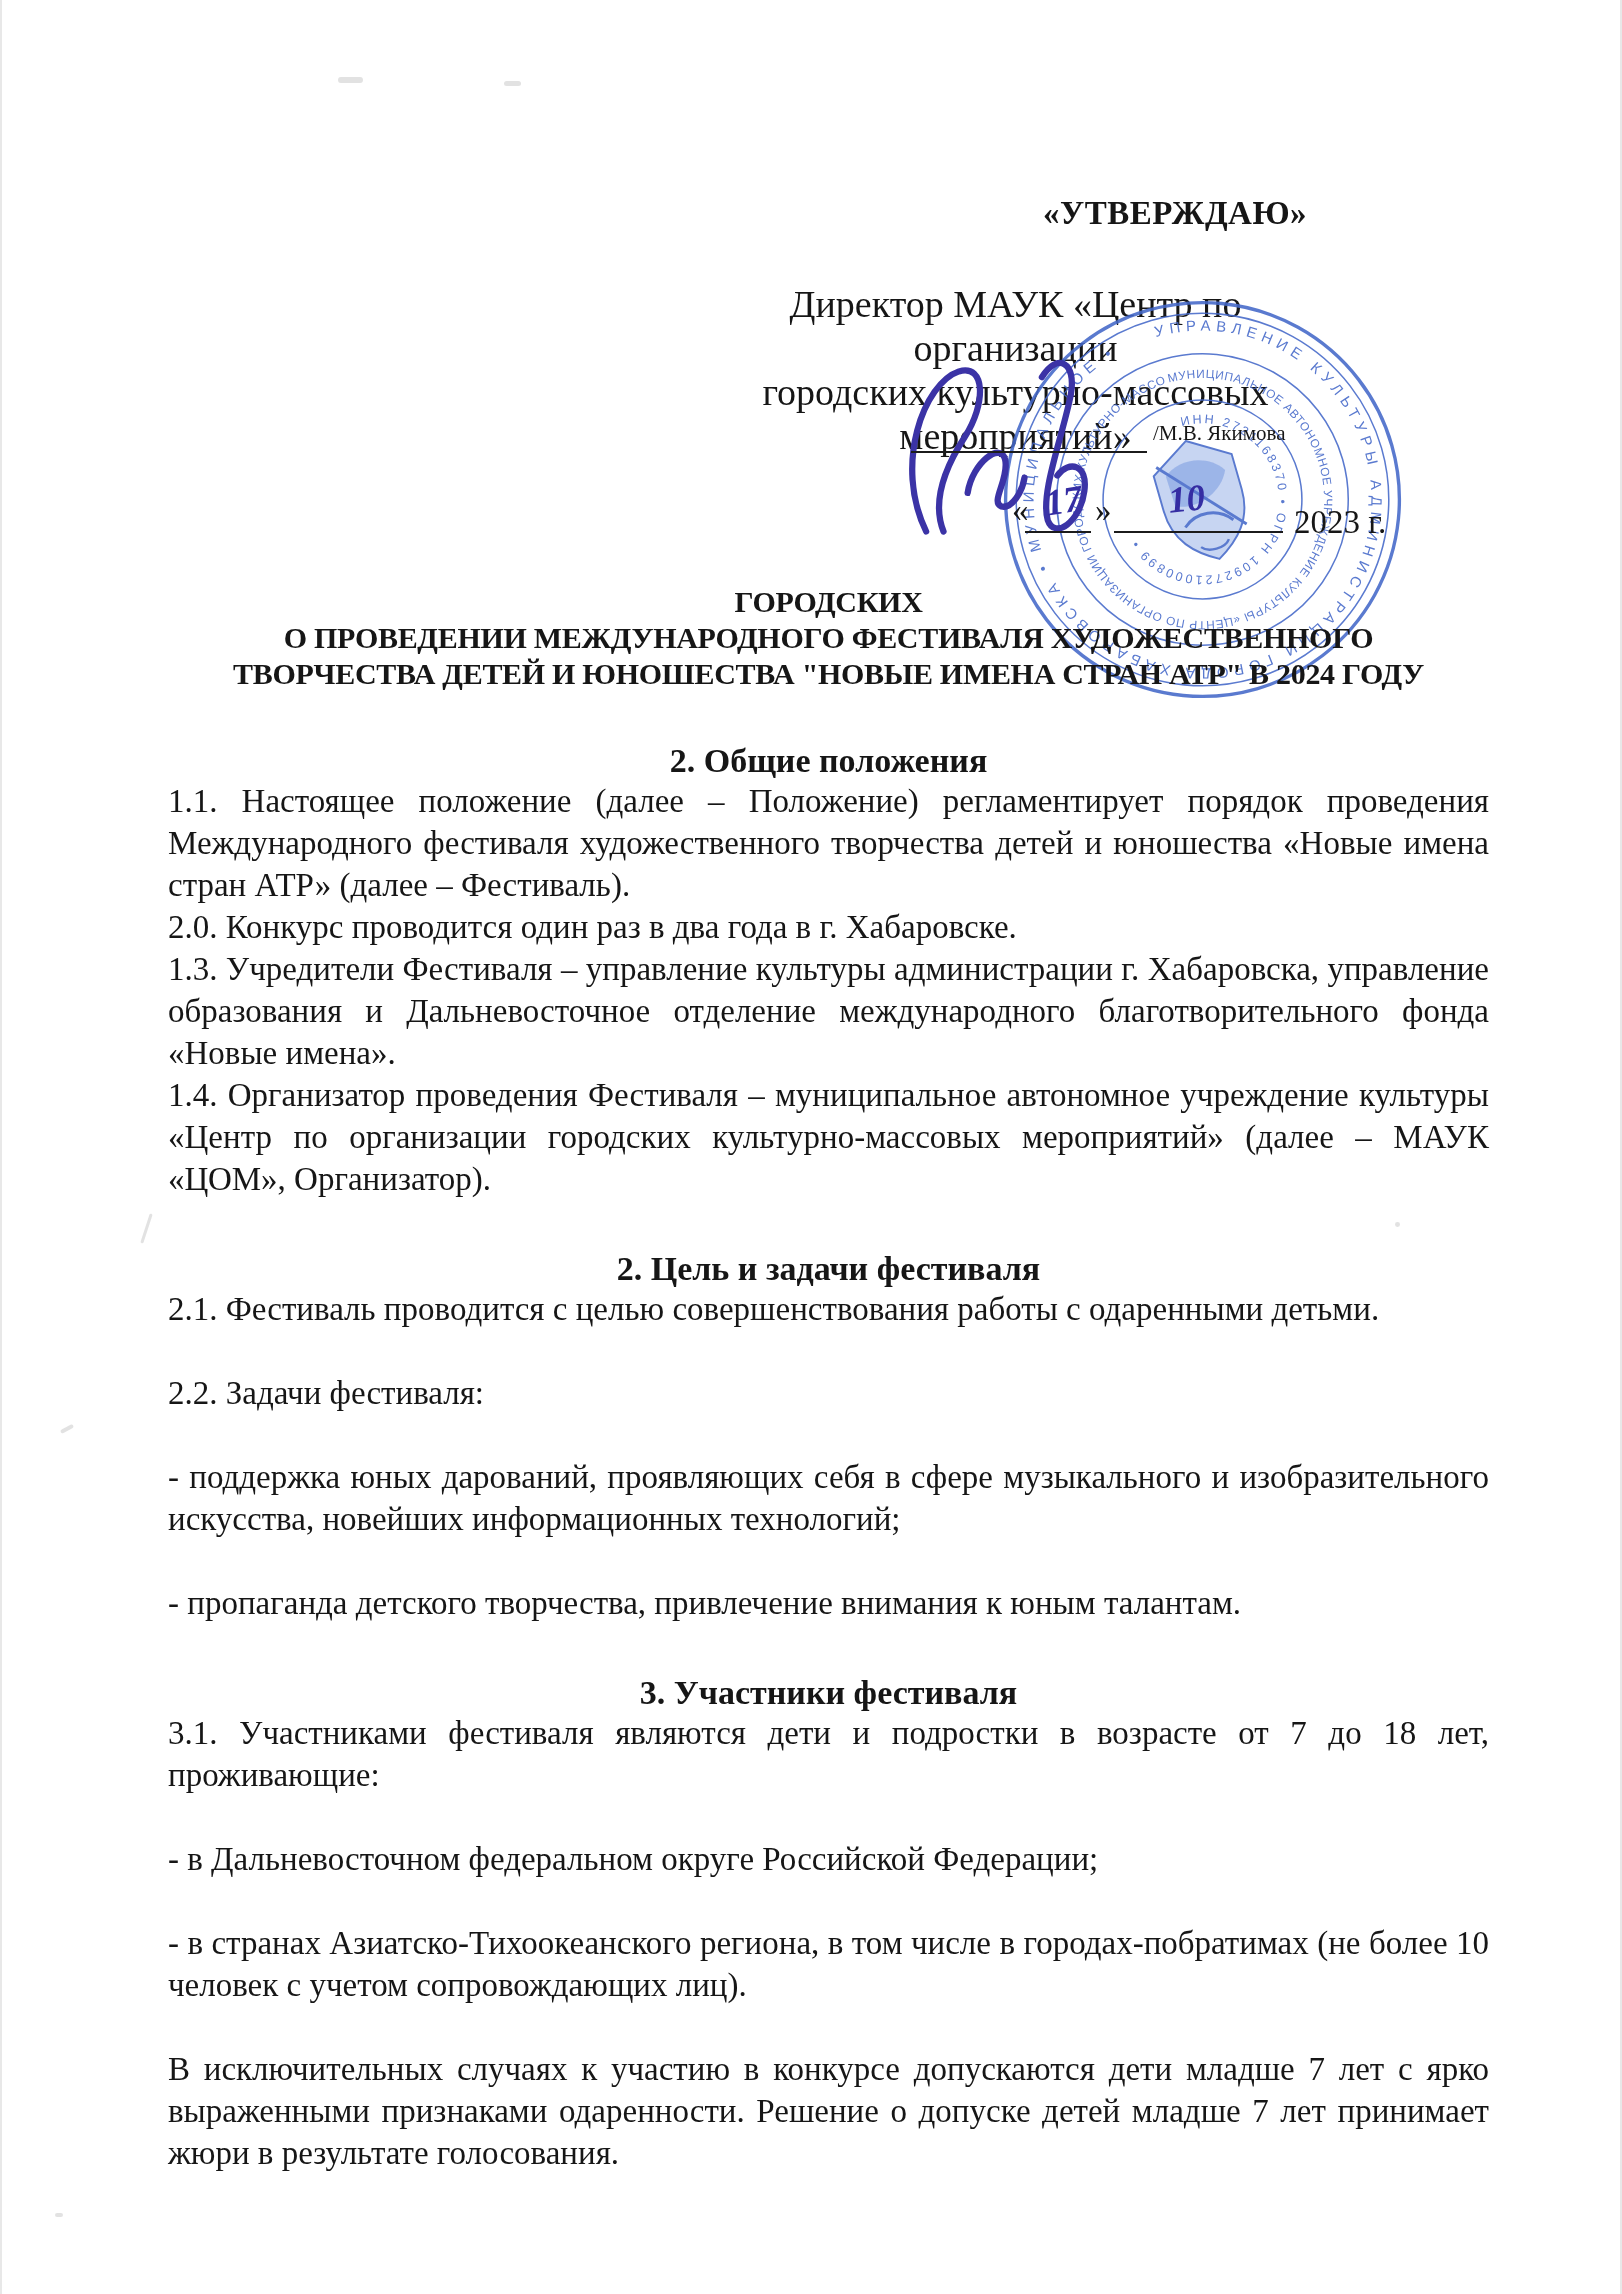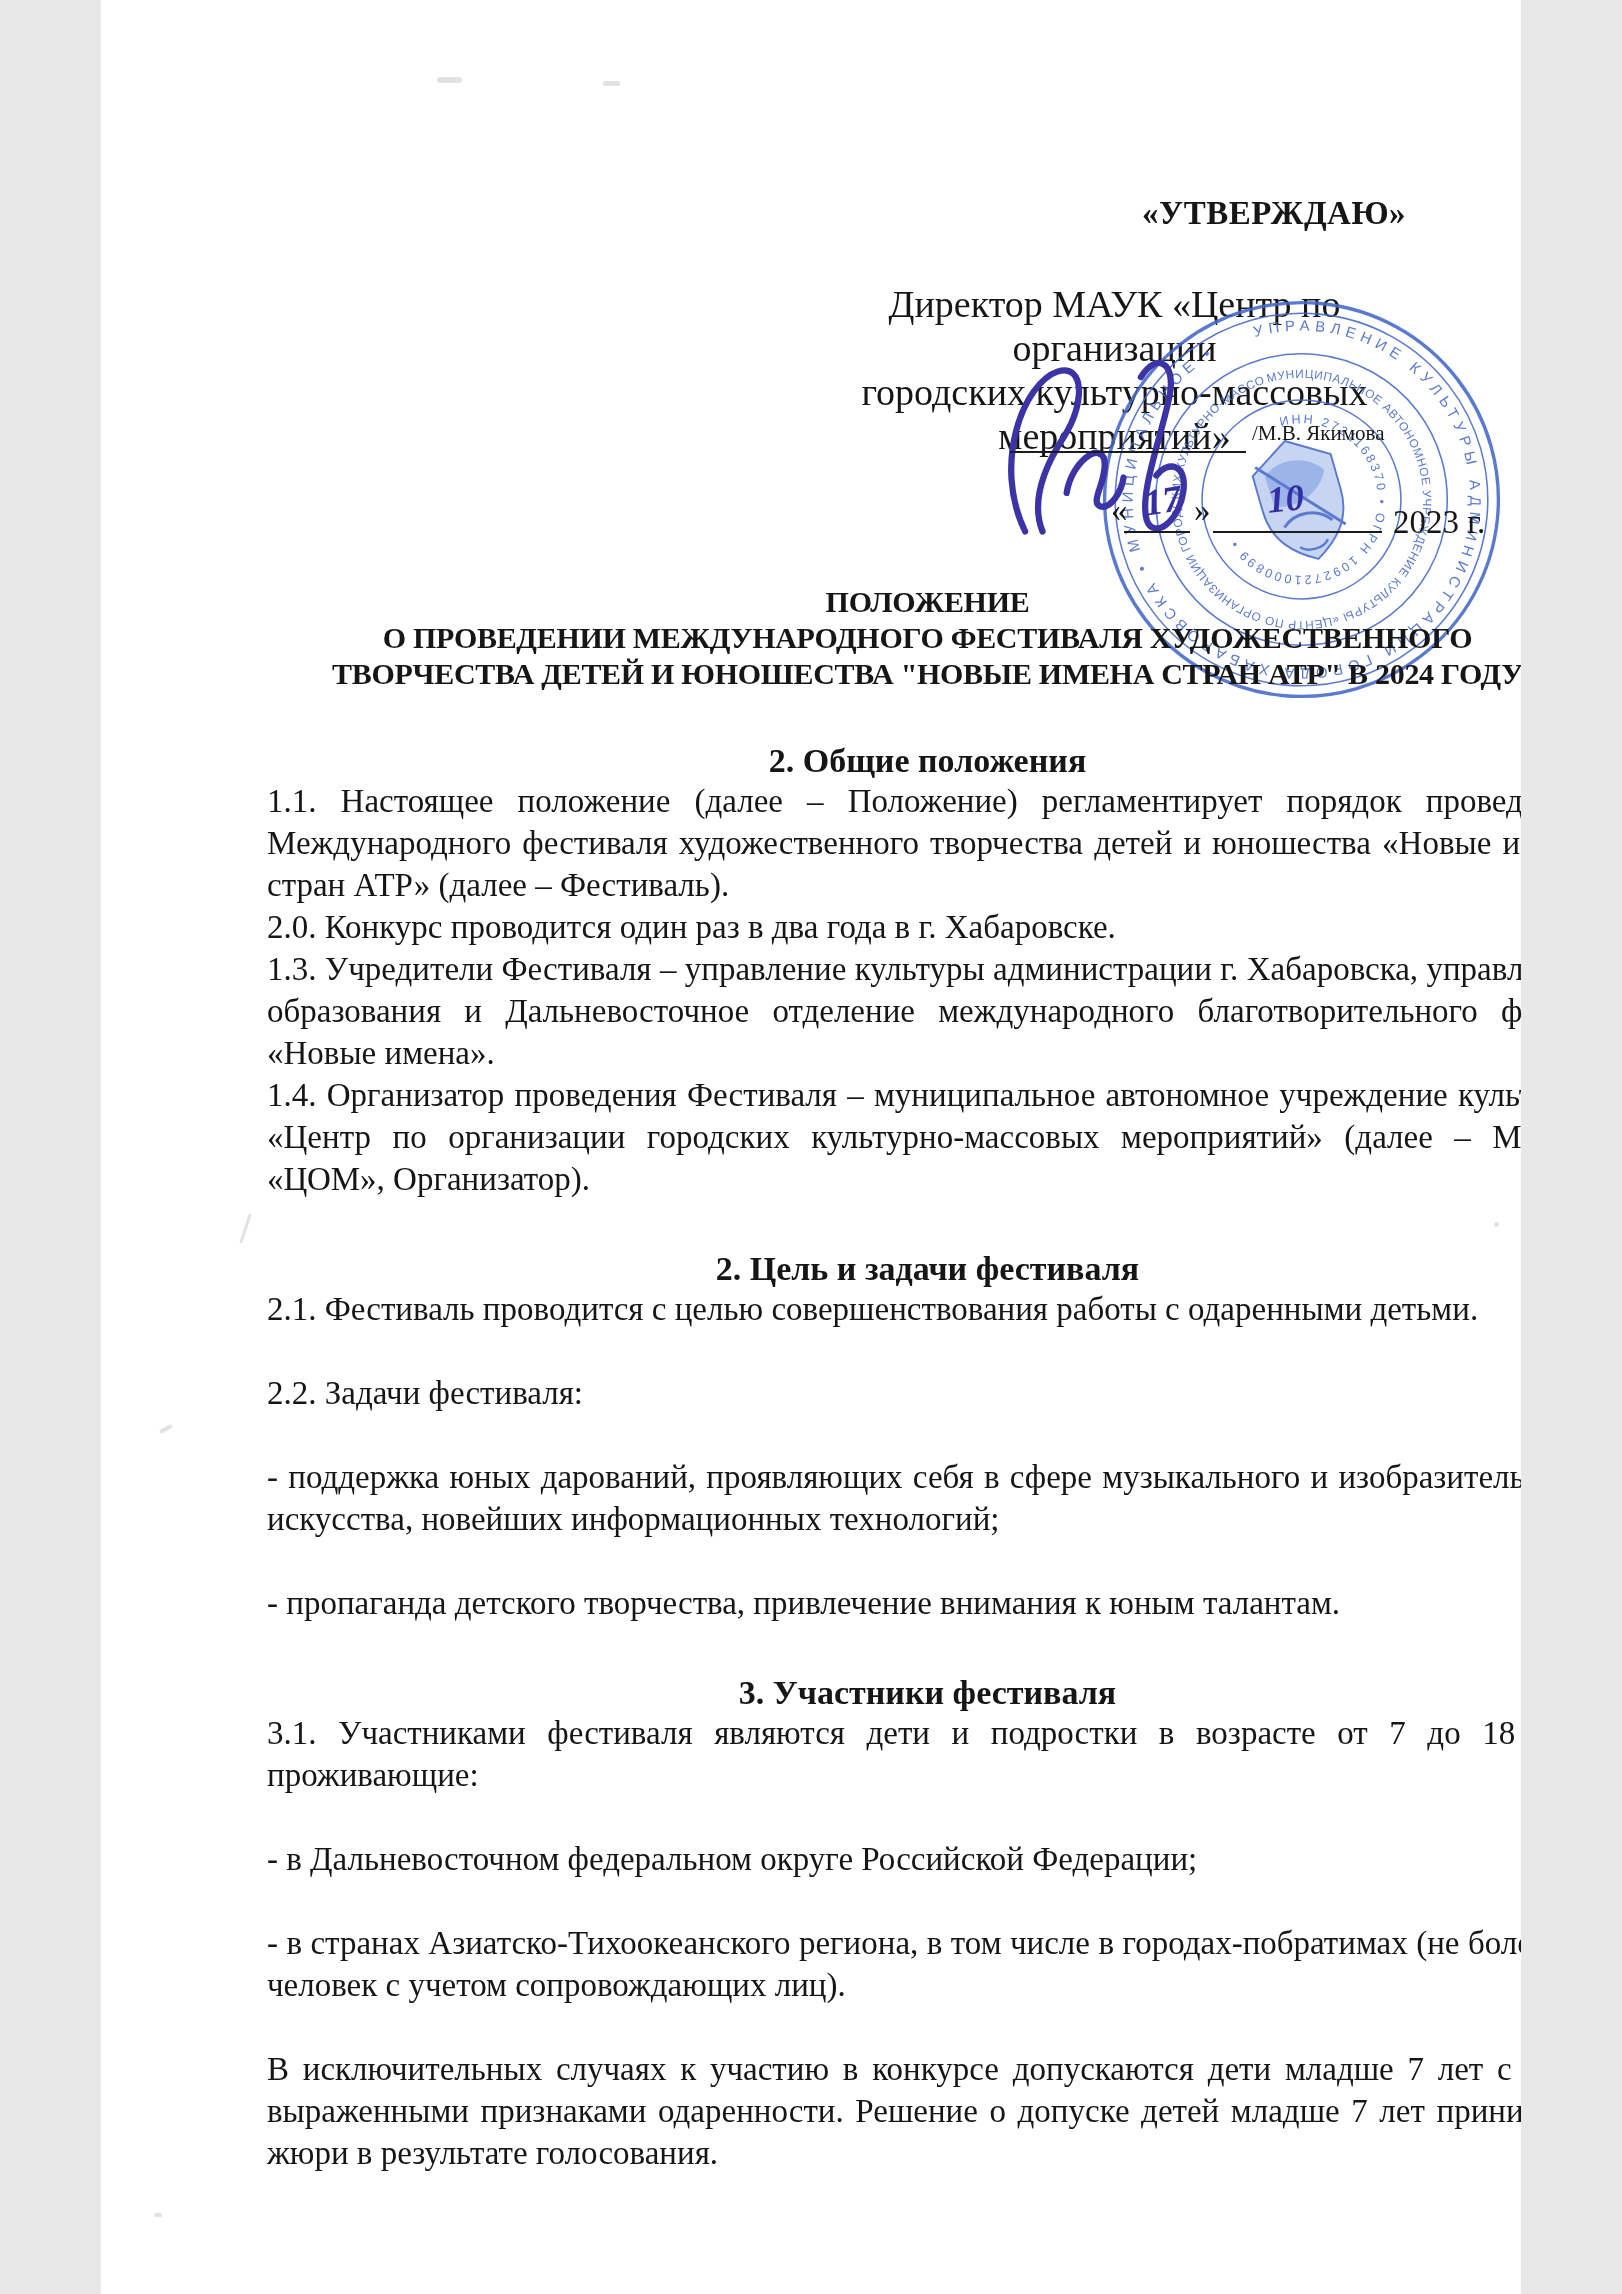--- a/index.html
+++ b/index.html
@@ -1,18 +1,18 @@
 <!DOCTYPE html>
 <html lang="ru"><head>
 <meta charset="utf-8">
 <style>
   html,body{margin:0;padding:0;background:#e8e8e8;}
   .page{
     position:relative;
-    width:1420px;height:2294px;
+    width:1618px;height:2294px;
     margin:0 auto;
     background:#ffffff;
     font-family:"Liberation Serif","DejaVu Serif",serif;
     color:#161616;
     overflow:hidden;
   }
   
   .approve{
     position:absolute;left:1041px;top:195px;
     font-size:33px;font-weight:bold;letter-spacing:0.5px;
@@ -133,21 +133,21 @@
   <span class="hand hand-day">17</span>
   <span class="date-q2">»</span>
   <div class="date-u1"></div>
   <div class="date-u2"></div>
   <span class="hand hand-month">10</span>
   <span class="date-year">2023 г.</span>
 
   <div class="doc-col">
 
     <div class="doc-title">
-      <div>ПОЛОЖЕНИЕ</div>
+      <div>ГОРОДСКИХ</div>
       <div>О ПРОВЕДЕНИИ МЕЖДУНАРОДНОГО ФЕСТИВАЛЯ ХУДОЖЕСТВЕННОГО</div>
       <div>ТВОРЧЕСТВА ДЕТЕЙ И ЮНОШЕСТВА "НОВЫЕ ИМЕНА СТРАН АТР" В 2024 ГОДУ</div>
     </div>
 
     <div class="h">2. Общие положения</div>
     <p class="p">1.1. Настоящее положение (далее – Положение) регламентирует порядок проведения Международного фестиваля художественного творчества детей  и юношества «Новые имена стран АТР» (далее – Фестиваль).</p>
     <p class="p">2.0. Конкурс проводится один раз в два года в г. Хабаровске.</p>
     <p class="p">1.3. Учредители Фестиваля – управление культуры администрации г. Хабаровска, управление образования и Дальневосточное отделение международного благотворительного фонда «Новые имена».</p>
     <p class="p">1.4. Организатор проведения Фестиваля – муниципальное автономное учреждение культуры «Центр по организации городских культурно-массовых мероприятий» (далее – МАУК «ЦОМ», Организатор).</p>
 

